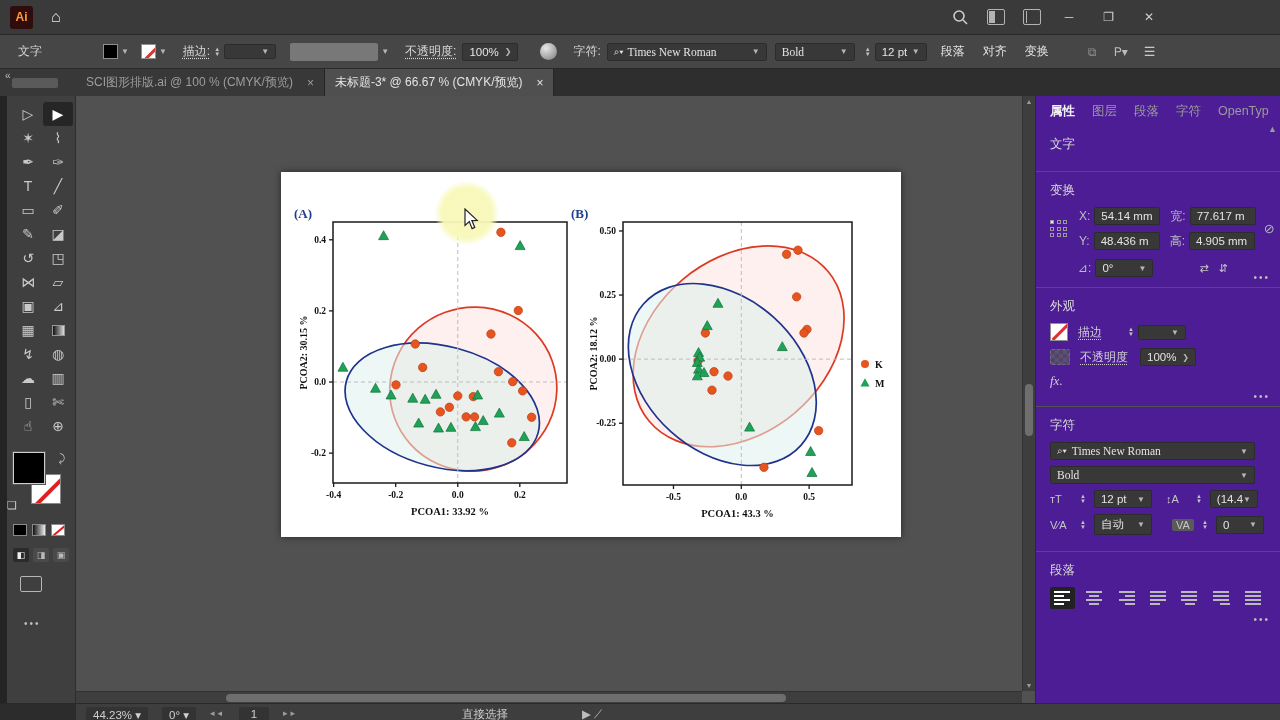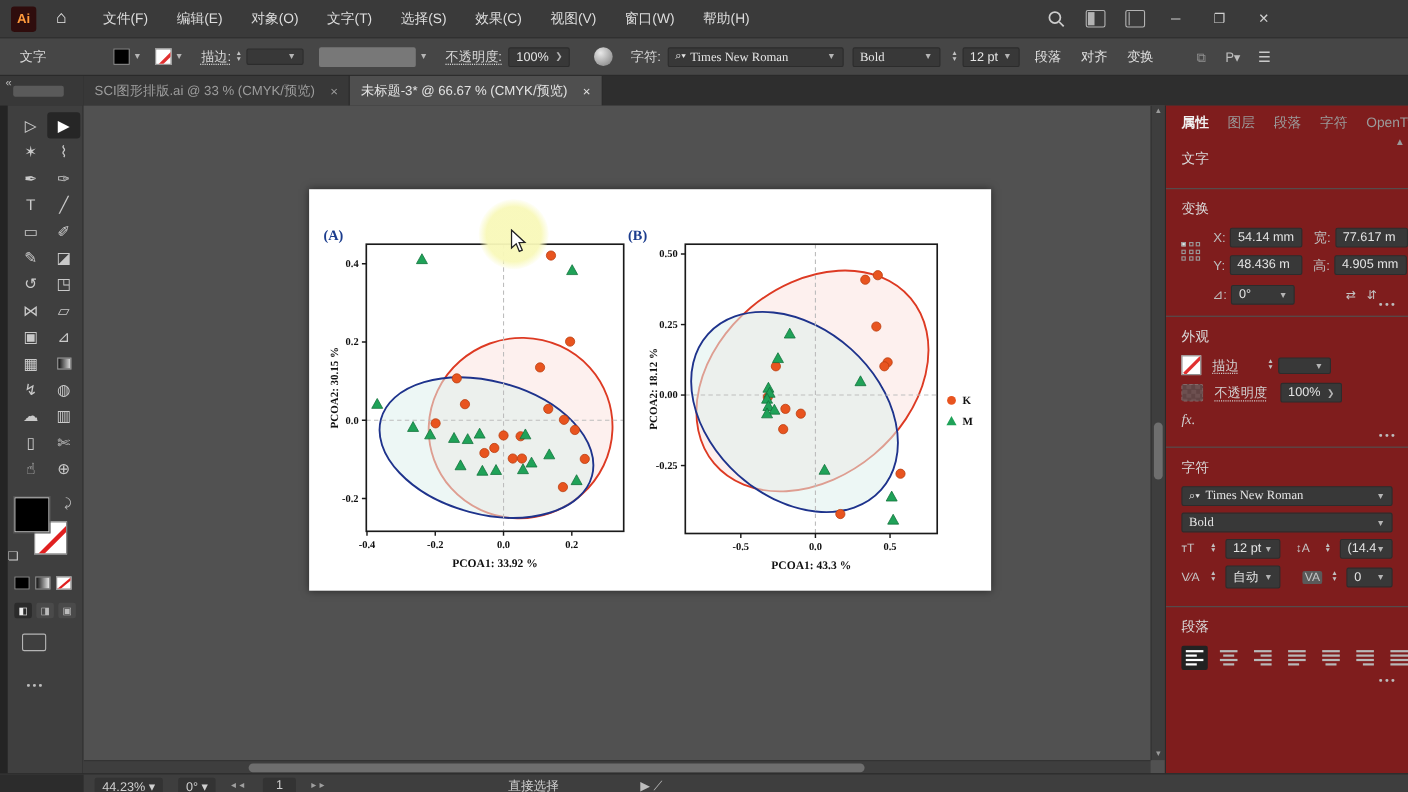--- a/index.html
+++ b/index.html
@@ -89,21 +89,21 @@
   #vscroll{position:absolute;right:0;top:0;bottom:12px;width:13px;background:#3e3e3e;border-left:1px solid #323232;}
   #vscroll .arr{position:absolute;left:0;right:0;text-align:center;font-size:7px;color:#9a9a9a;}
   #vscroll .thumb{position:absolute;left:2px;right:2px;top:288px;height:52px;background:#6e6e6e;border-radius:5px;}
   #hscroll{position:absolute;left:0;right:13px;bottom:0;height:12px;background:#3e3e3e;border-top:1px solid #323232;}
   #hscroll .thumb{position:absolute;top:2px;height:8px;left:150px;width:560px;background:#6e6e6e;border-radius:4px;}
   #cursor-glow{position:absolute;left:359px;top:85px;width:64px;height:64px;border-radius:50%;
     background:radial-gradient(circle,rgba(248,248,185,.95) 55%,rgba(248,248,185,0) 72%);}
   #cursor{position:absolute;left:388px;top:112px;}
 
   
-  #rightpanel{width:221px;flex:none;background:#7f1d1d;border-left:1px solid #2a2a2a;
+  #rightpanel{width:245px;flex:none;background:#4c1d95;border-left:1px solid #2a2a2a;
     position:relative;overflow:hidden;font-size:12px;}
   #ptabs{display:flex;align-items:center;height:30px;padding-left:14px;gap:17px;white-space:nowrap;}
   .ptab{color:#9b9b9b;font-size:12.5px;}
   .ptab.active{color:#f0f0f0;font-weight:bold;}
   .pscroll{position:absolute;right:3px;top:28px;color:#9a9a9a;font-size:9px;}
   .sect{padding:7px 14px 10px;border-top:1px solid #525252;position:relative;}
   .sect-h{color:#d9d9d9;font-size:12.5px;margin:3px 0 8px;}
   .sect .more-dots{position:absolute;right:10px;bottom:4px;}
   .tf-lab{color:#bdbdbd;margin-right:4px;}
   .tf-cell{display:flex;align-items:center;}
@@ -142,31 +142,20 @@
   .sb-nav{color:#9f9f9f;letter-spacing:3px;padding-top:4px;font-size:9px;}
 </style>
 </head>
 <body>
 
 <div id="app">
 
   <header id="menubar">
     <div class="ai-badge">Ai</div>
     <div class="home-ic">⌂</div>
-    <nav id="menus" style="display:flex;">
-        <span class="menu-item">文件(F)</span>
-        <span class="menu-item">编辑(E)</span>
-        <span class="menu-item">对象(O)</span>
-        <span class="menu-item">文字(T)</span>
-        <span class="menu-item">选择(S)</span>
-        <span class="menu-item">效果(C)</span>
-        <span class="menu-item">视图(V)</span>
-        <span class="menu-item">窗口(W)</span>
-        <span class="menu-item">帮助(H)</span>
-      </nav>
     <div id="top-right">
       <svg width="17" height="17" viewBox="0 0 17 17">
         <circle cx="7" cy="7" r="5" fill="none" stroke="#cdcdcd" stroke-width="1.6"></circle>
         <line x1="11" y1="11" x2="15" y2="15" stroke="#cdcdcd" stroke-width="1.6"></line>
       </svg>
       <span class="tr-ic ws1"></span>
       <span class="tr-ic ws2"></span>
       <span class="winbtn">─</span>
       <span class="winbtn">❐</span>
       <span class="winbtn">✕</span>
@@ -221,21 +210,21 @@
     <span class="hamb" style="margin-left:16px;">☰</span>
   </div>
 
   <div id="tabbar">
     <div id="dockhead">
       <span class="collapse">«</span>
       <span class="handle"></span>
     </div>
     <div id="tabs" style="display:flex;">
         <div class="tab">
-          <span>SCI图形排版.ai @ 33 % (CMYK/预览)</span>
+          <span>SCI图形排版.ai @ 100 % (CMYK/预览)</span>
           <span class="close">×</span>
         </div>
         <div class="tab active">
           <span>未标题-3* @ 66.67 % (CMYK/预览)</span>
           <span class="close">×</span>
         </div>
       </div>
   </div>
 
   <div id="main">

